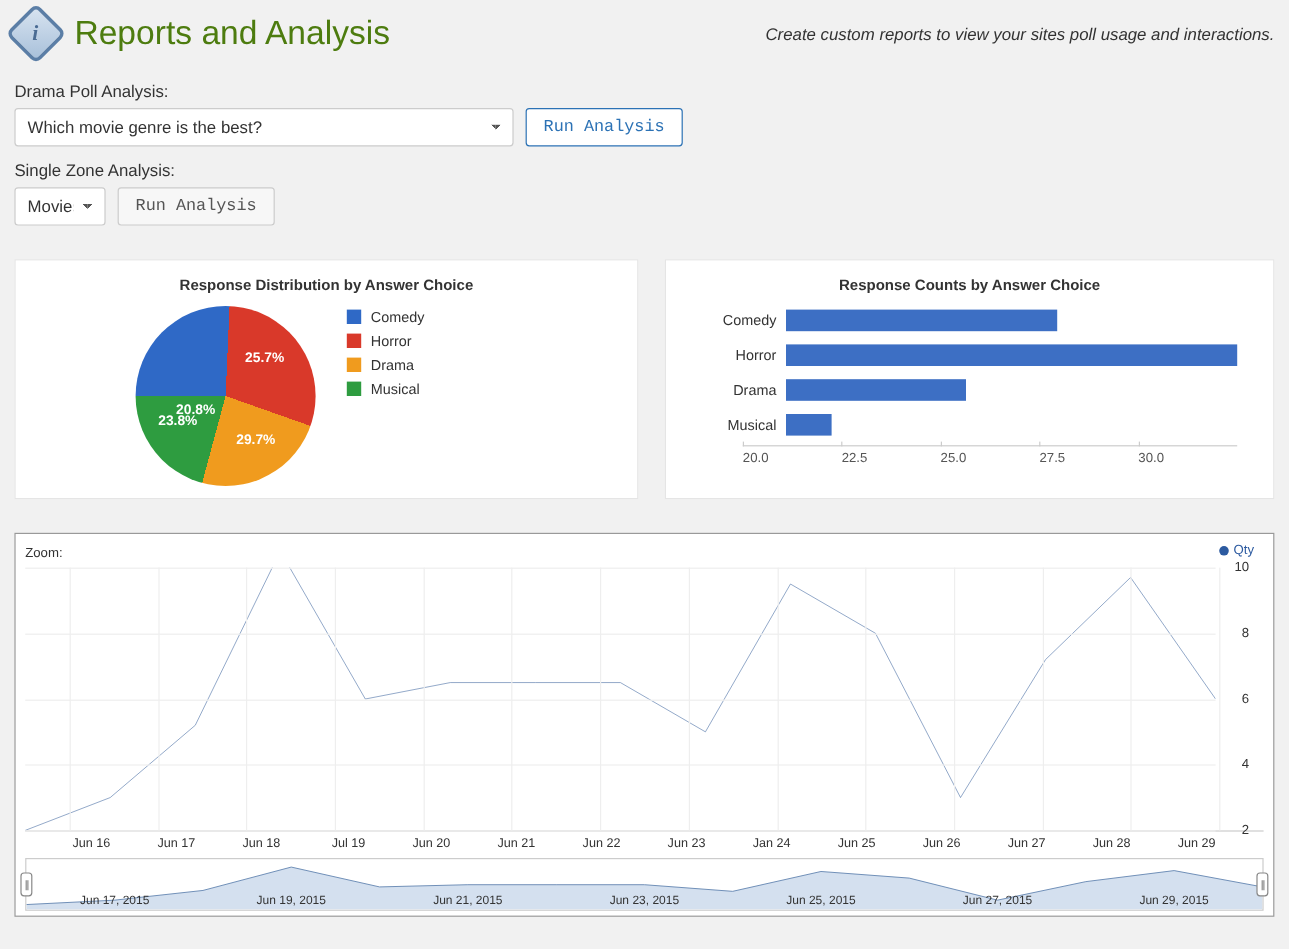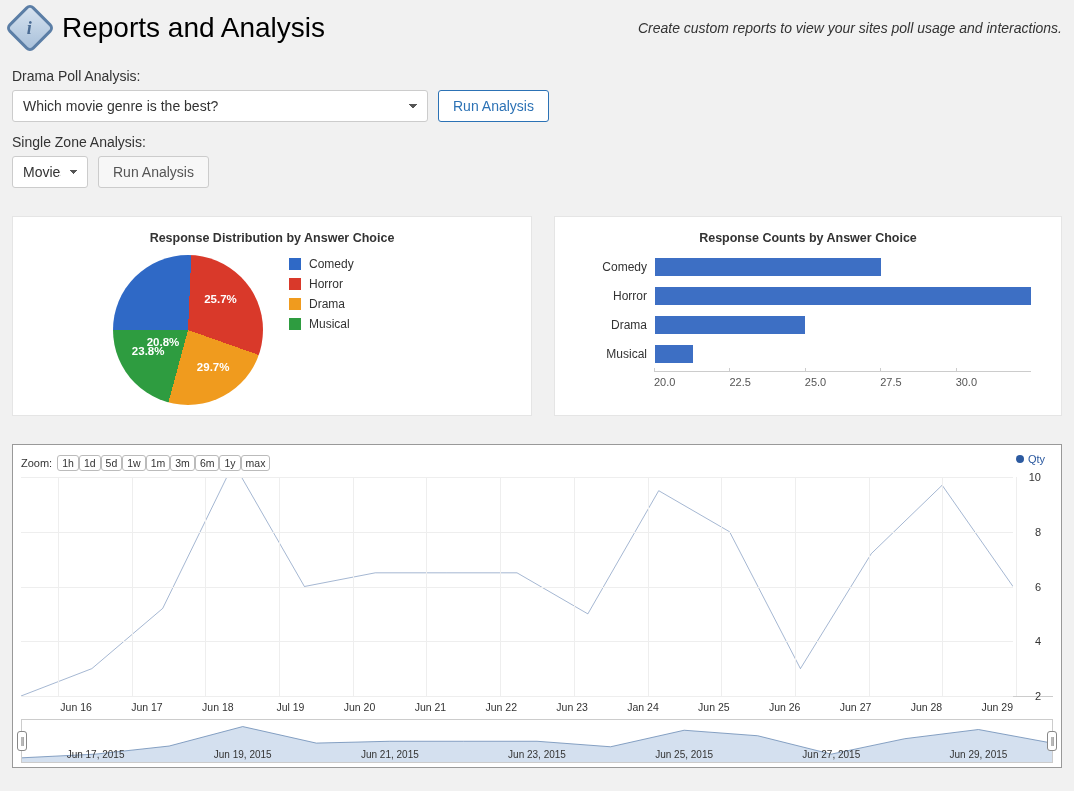--- a/index.html
+++ b/index.html
@@ -11,39 +11,39 @@
     width: 1074px;
   }
   .header { display: flex; align-items: center; gap: 14px; margin-bottom: 22px; }
   .header-icon {
     width: 36px; height: 36px; transform: rotate(45deg);
     border: 3px solid #5b7ea6; border-radius: 6px;
     background: linear-gradient(135deg,#d7e3f0,#a8c0da);
     display:flex;align-items:center;justify-content:center;
   }
   .header-icon span { transform: rotate(-45deg); font-family: Georgia, serif; font-style: italic; font-weight: bold; color:#4a6b93; font-size:18px;}
-  .page-title { font-size: 28px; font-weight: 500; color: #000000; flex: 0 0 auto; }
+  .page-title { font-size: 28px; font-weight: 500; color: #4d7c0f; flex: 0 0 auto; }
   .header-subtitle { margin-left:auto; font-style: italic; color:#333; font-size:14px; }
 
   .filter-row { margin: 12px 0; }
   .filter-label { font-size: 14px; color: #333; margin-bottom: 6px; display:block; }
   .filter-controls { display: flex; align-items: center; gap: 10px; }
   select {
     height: 32px; background:#fff; border:1px solid #ccc; border-radius:3px;
     padding: 0 26px 0 10px; font-size:14px; color:#333;
     appearance:none; -webkit-appearance:none;
     background-image: linear-gradient(45deg,transparent 50%,#555 50%),linear-gradient(-45deg,transparent 50%,#555 50%);
     background-position: calc(100% - 14px) 13px, calc(100% - 10px) 13px;
     background-size: 4px 4px,4px 4px; background-repeat:no-repeat;
   }
   .select-poll { width: 416px; }
   .select-zone { width: 76px; }
   .btn {
     height:32px; padding:0 14px; background:#f7f7f7; border:1px solid #ccc;
-    border-radius:3px; font-size:14px; color:#555; cursor:pointer;
+    border-radius:3px; font-size:14px; color:#555; cursor:pointer;font-family:Liberation Mono, monospace;
   }
   .btn.active { border:1.5px solid #2c72b5; color:#2c72b5; background:#fff; }
 
   .charts-top { display:flex; gap:22px; margin-top:28px; }
   .card { background:#fff; border:1px solid #e5e5e5; padding:14px 10px 10px; }
   .card-pie { width:520px; height:200px; position:relative;}
   .card-bar { flex:1; height:200px; position:relative;}
   .chart-title { text-align:center; font-weight:bold; font-size:12.5px; margin-bottom:10px;}
 
   .pie-body { display:flex; gap:26px; align-items:flex-start; padding-left:90px;}
@@ -51,21 +51,21 @@
   .pie-label { position:absolute; font-size:11.5px; font-weight:bold; color:#fff; transform:translate(-50%,-50%);}
   .legend { display:flex; flex-direction:column; gap:6px; margin-top:2px;}
   .legend-item { display:flex; align-items:center; gap:8px; font-size:12px;}
   .swatch { width:12px;height:12px; }
 
   .bar-body { position:relative; height:140px; margin:0 20px; }
   .bar-row { display:flex; align-items:center; height:24px; margin-bottom:5px;}
   .bar-cat { width:70px; text-align:right; font-size:12px; color:#333; padding-right:8px;}
   .bar-track { flex:1; position:relative; height:18px;}
   .bar-fill { position:absolute; left:0; top:0; bottom:0; background:#3d6fc4;}
-  .bar-axis { display:flex; margin-left:69px; border-top:1px solid #ccc;}
+  .bar-axis { display:flex; margin-left:34px; border-top:1px solid #ccc;}
   .bar-tick { flex:1; font-size:11px; color:#555; text-align:left; padding-top:4px; position:relative;}
   .bar-axis .bar-tick::before {content:""; position:absolute; left:0; top:-4px; height:4px; border-left:1px solid #ccc;}
 
   .card-line { margin-top:28px; background:#fff; border:1px solid #999; padding:10px 8px 4px; position:relative;}
   .zoom-row { display:flex; align-items:center; gap:3px; font-size:11px;}
   .zoom-label { margin-right:2px;}
   .zoom-btn { border:1px solid #bbb; border-radius:3px; background:#fff; font-size:10.5px; padding:1px 4px; cursor:pointer; color:#333;}
   .qty-legend { position:absolute; right:16px; top:8px; font-size:11px; color:#2c5aa0; display:flex; align-items:center; gap:4px;}
   .qty-dot { width:8px; height:8px; border-radius:50%; background:#2c5aa0;}
   .line-plot { position:relative; height:220px; margin-top:6px; border-bottom:1px solid #ccc;}
@@ -178,21 +178,20 @@
           <div class="bar-tick">27.5</div>
           <div class="bar-tick">30.0</div>
         </div>
       </div>
   </div>
 </div>
 
 <div class="card-line">
   <div class="zoom-row">
     <span class="zoom-label">Zoom:</span>
-    <span id="zoom-buttons"><button class="zoom-btn">1h</button><button class="zoom-btn">1d</button><button class="zoom-btn">5d</button><button class="zoom-btn">1w</button><button class="zoom-btn">1m</button><button class="zoom-btn">3m</button><button class="zoom-btn">6m</button><button class="zoom-btn">1y</button><button class="zoom-btn">max</button></span>
   </div>
   <div class="qty-legend">
     <span class="qty-dot"></span>
     <span>Qty</span>
   </div>
   <div class="line-plot" id="line-plot">
     <svg class="line-svg" id="line-svg" preserveAspectRatio="none" viewBox="0 0 100 100">
         <polyline points="0,100 7.142857142857142,87.5 14.285714285714285,60 21.428571428571427,-6.25 28.57142857142857,50 35.714285714285715,43.75 42.857142857142854,43.75 50,43.75 57.14285714285714,62.5 64.28571428571429,6.25 71.42857142857143,25 78.57142857142857,87.5 85.71428571428571,35 92.85714285714286,3.750000000000014 100,50" fill="none" stroke="#4a6fa5" stroke-width="0.5" vector-effect="non-scaling-stroke"></polyline>
       </svg>
   <div class="grid-h" style="top: 100%;"></div>

